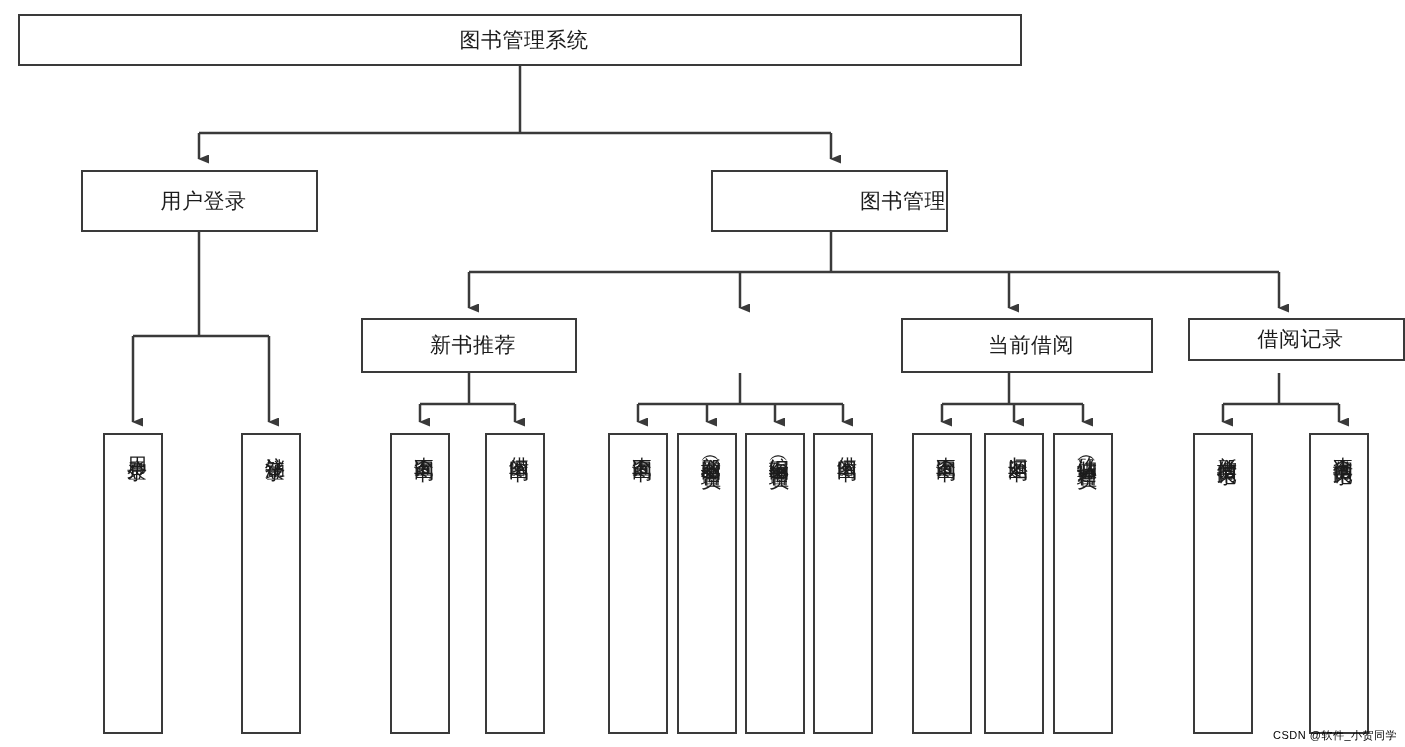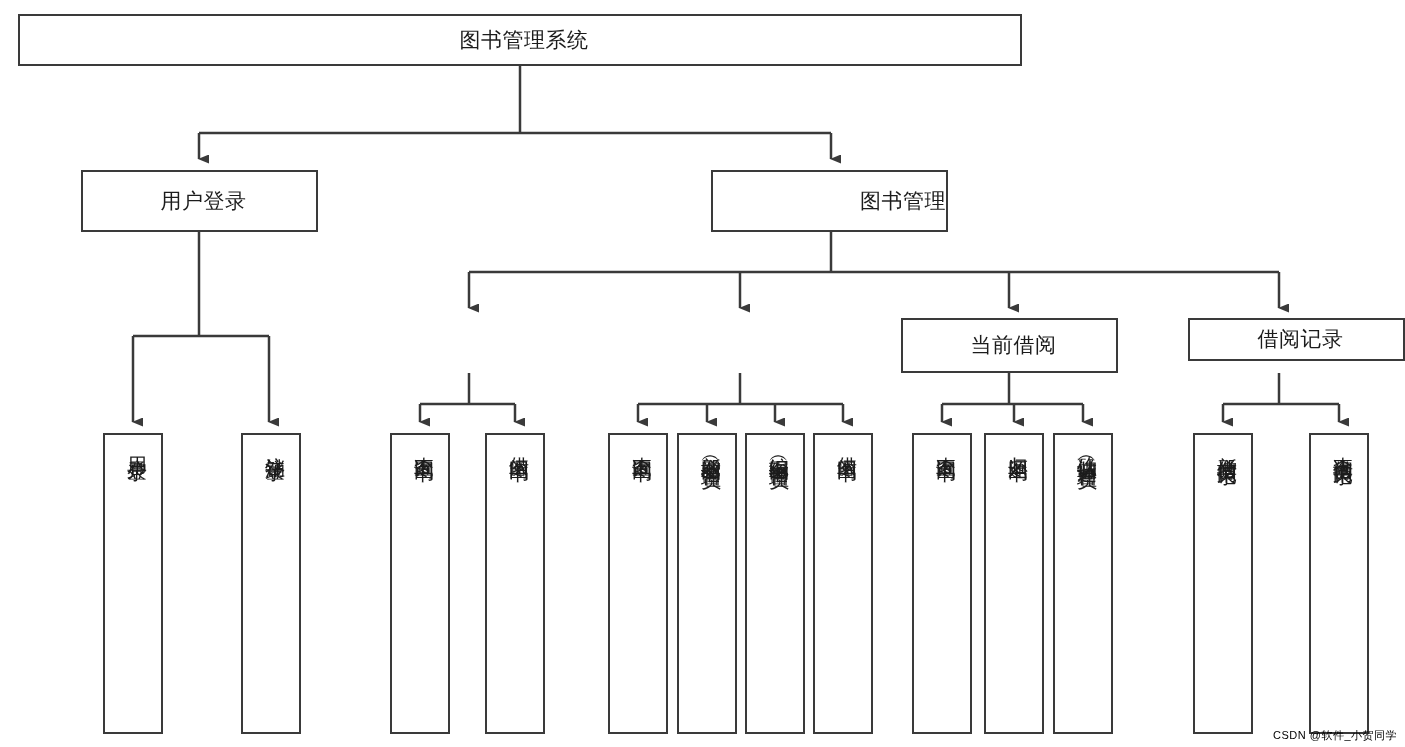--- a/index.html
+++ b/index.html
@@ -135,23 +135,26 @@
   </div>
 
   <div class="node-box" style="left:81px; top:170px; width:237px; height:62px;">
     <span class="node-label-h">用户登录</span>
   </div>
 
   <div class="node-box" style="left:711px; top:170px; width:237px; height:62px;justify-content:flex-end;">
     <span class="node-label-h">图书管理</span>
   </div>
 
-
-
-  <div class="node-box" style="left:901px; top:318px; width:217px; height:55px;">
+  <div class="node-box" style="left:361px; top:318px; width:216px; height:55px;">
+    <span class="node-label-h">新书推荐</span>
+  </div>
+
+
+  <div class="node-box" style="left:901px; top:318px; width:252px; height:55px;">
     <span class="node-label-h">当前借阅</span>
   </div>
 
   <div class="node-box" style="left:1188px; top:318px; width:217px; height:43px;">
     <span class="node-label-h">借阅记录</span>
   </div>
 
   <div class="node-box leaf-box" style="left:103px; top:433px; width:60px; height:301px;">
     <span class="node-label-v">用户登录</span>
   </div>

